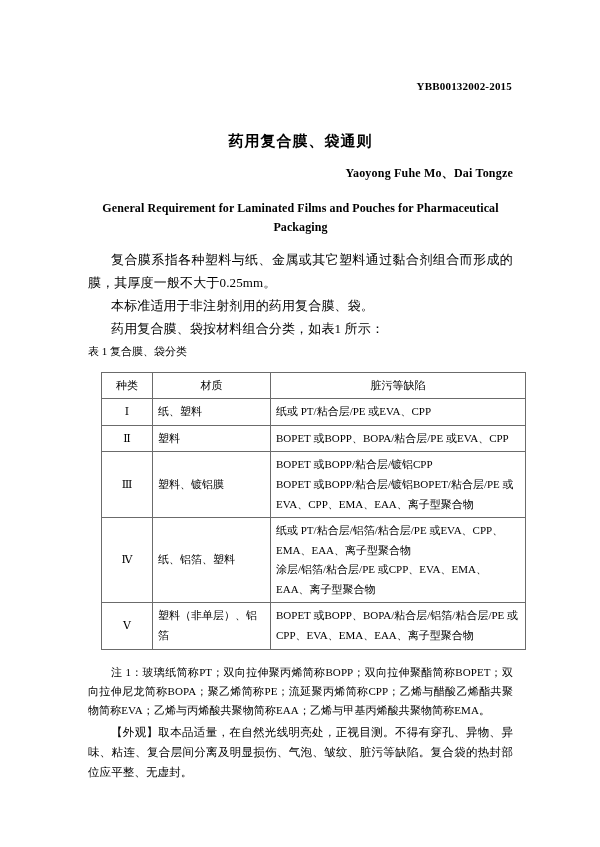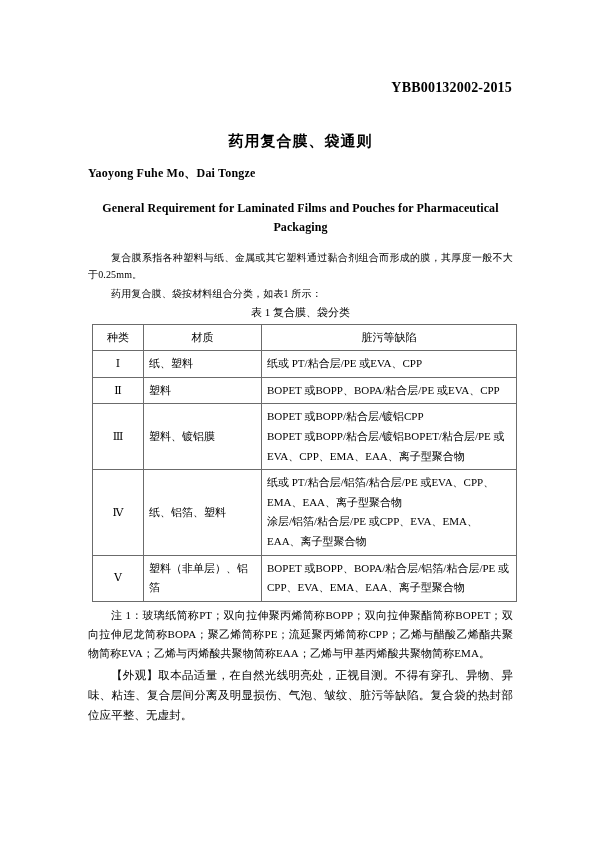--- a/index.html
+++ b/index.html
@@ -19,71 +19,70 @@
     position: relative;
     width: 600px;
     height: 847px;
     box-sizing: border-box;
     padding: 0;
   }
   .doc-code {
     position: absolute;
     top: 80px;
     right: 88px;
-    font-size: 14px;
+    font-size: 11px;
     font-weight: bold;
     letter-spacing: 0.2px;
   }
   .content {
     position: absolute;
     top: 132px;
     left: 88px;
     width: 425px;
   }
   .title-cn {
     text-align: center;
     font-size: 15px;
     letter-spacing: 1px;
     margin: 0 0 14px 0;
     font-weight: bold;
   }
   .title-py {
-    text-align: left;
+    text-align: right;
     font-size: 12px;
     font-weight: bold;
     margin: 0 0 0 0;
     letter-spacing: 0.2px;
   }
   .title-en {
     text-align: center;
     font-size: 12px;
     font-weight: bold;
     line-height: 1.55;
     margin: 17px 0 13px 0;
     letter-spacing: 0.1px;
   }
   .para {
-    font-size: 10px;
+    font-size: 13px;
     line-height: 1.72;
     text-indent: 23px;
     margin: 0 0 1px 0;
     text-align: justify;
     letter-spacing: 0.15px;
   }
   .table-caption {
-    text-align: center;
     font-size: 11px;
     margin: 3px 0 2px 0;
   }
   table.cls {
     border-collapse: collapse;
     width: 425px;
     table-layout: fixed;
     font-size: 11px;
-    margin: 4px;
+    margin: 13px;
   }
   table.cls td, table.cls th {
     border: 1px solid #6b6b6b;
     padding: 3px 5px;
     vertical-align: middle;
     font-weight: normal;
     line-height: 1.78;
   }
   table.cls th {
     text-align: center;
@@ -117,20 +116,21 @@
 
   <div class="doc-code">YBB00132002-2015</div>
 
   <div class="content">
 
     <h1 class="title-cn">药用复合膜、袋通则</h1>
     <div class="title-py">Yaoyong Fuhe Mo、Dai Tongze</div>
     <div class="title-en">General Requirement for Laminated Films and Pouches for Pharmaceutical Packaging</div>
 
     <p class="para">复合膜系指各种塑料与纸、金属或其它塑料通过黏合剂组合而形成的膜，其厚度一般不大于0.25mm。</p>
+    <p class="para">本标准适用于非注射剂用的药用复合膜、袋。</p>
     <p class="para">药用复合膜、袋按材料组合分类，如表1 所示：</p>
 
     <div class="table-caption">表 1  复合膜、袋分类</div>
 
     <table class="cls">
       <thead>
         <tr>
           <th class="col-kind">种类</th>
           <th class="col-mat">材质</th>
           <th class="col-ex">脏污等缺陷</th>

